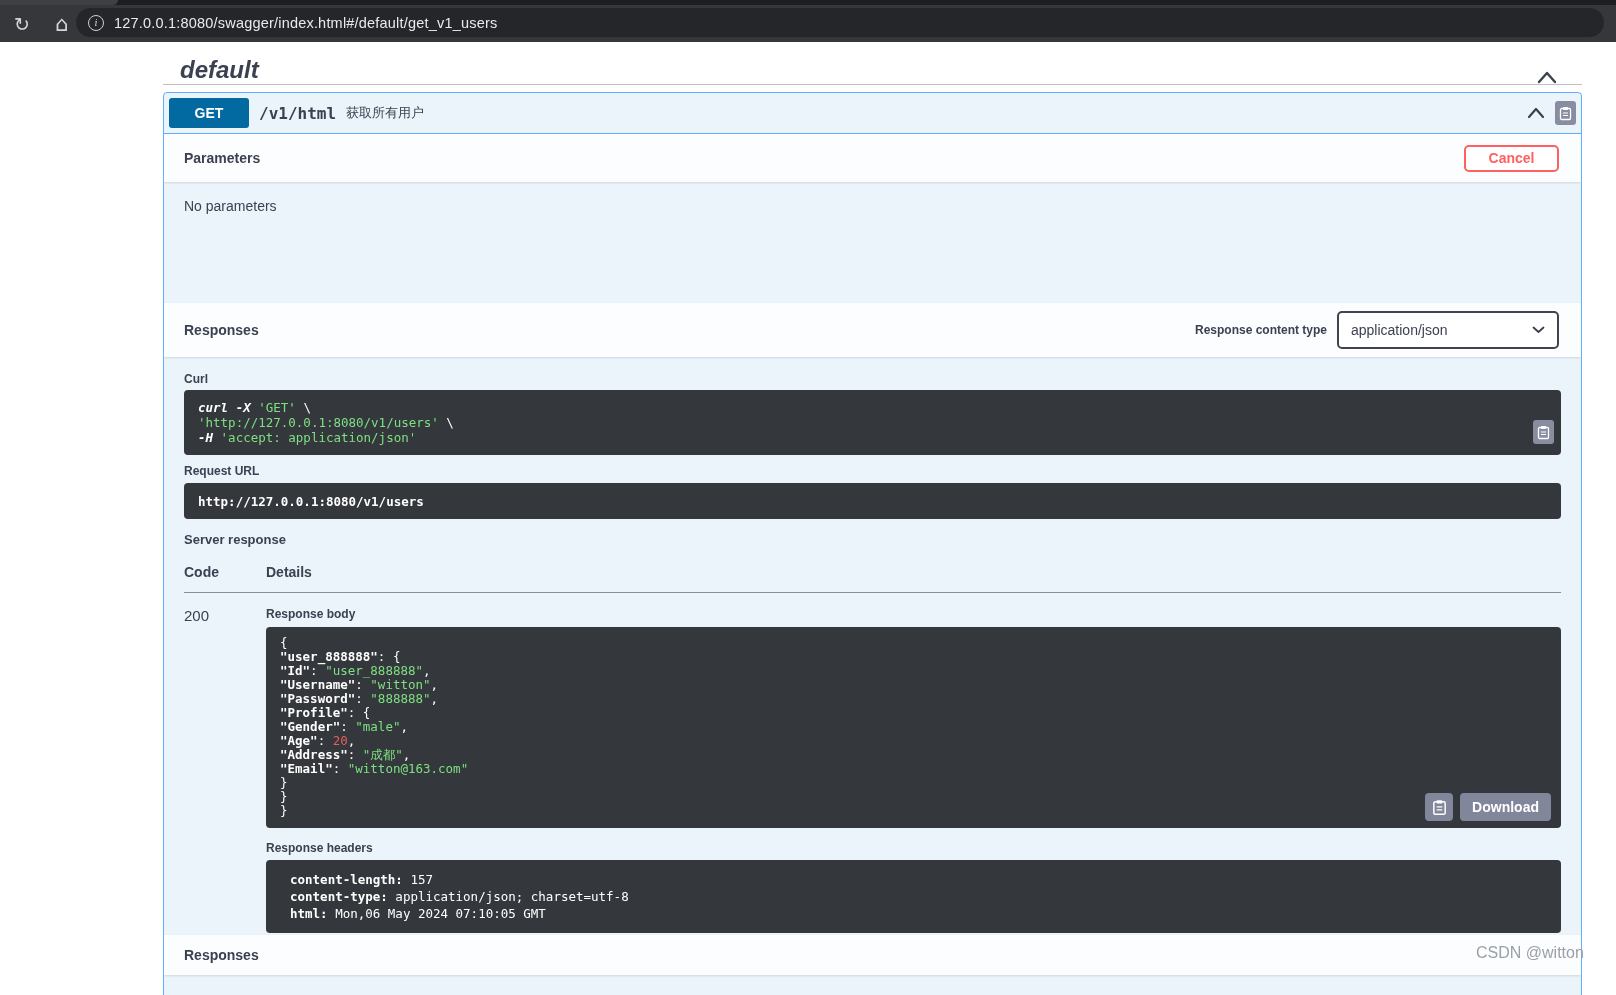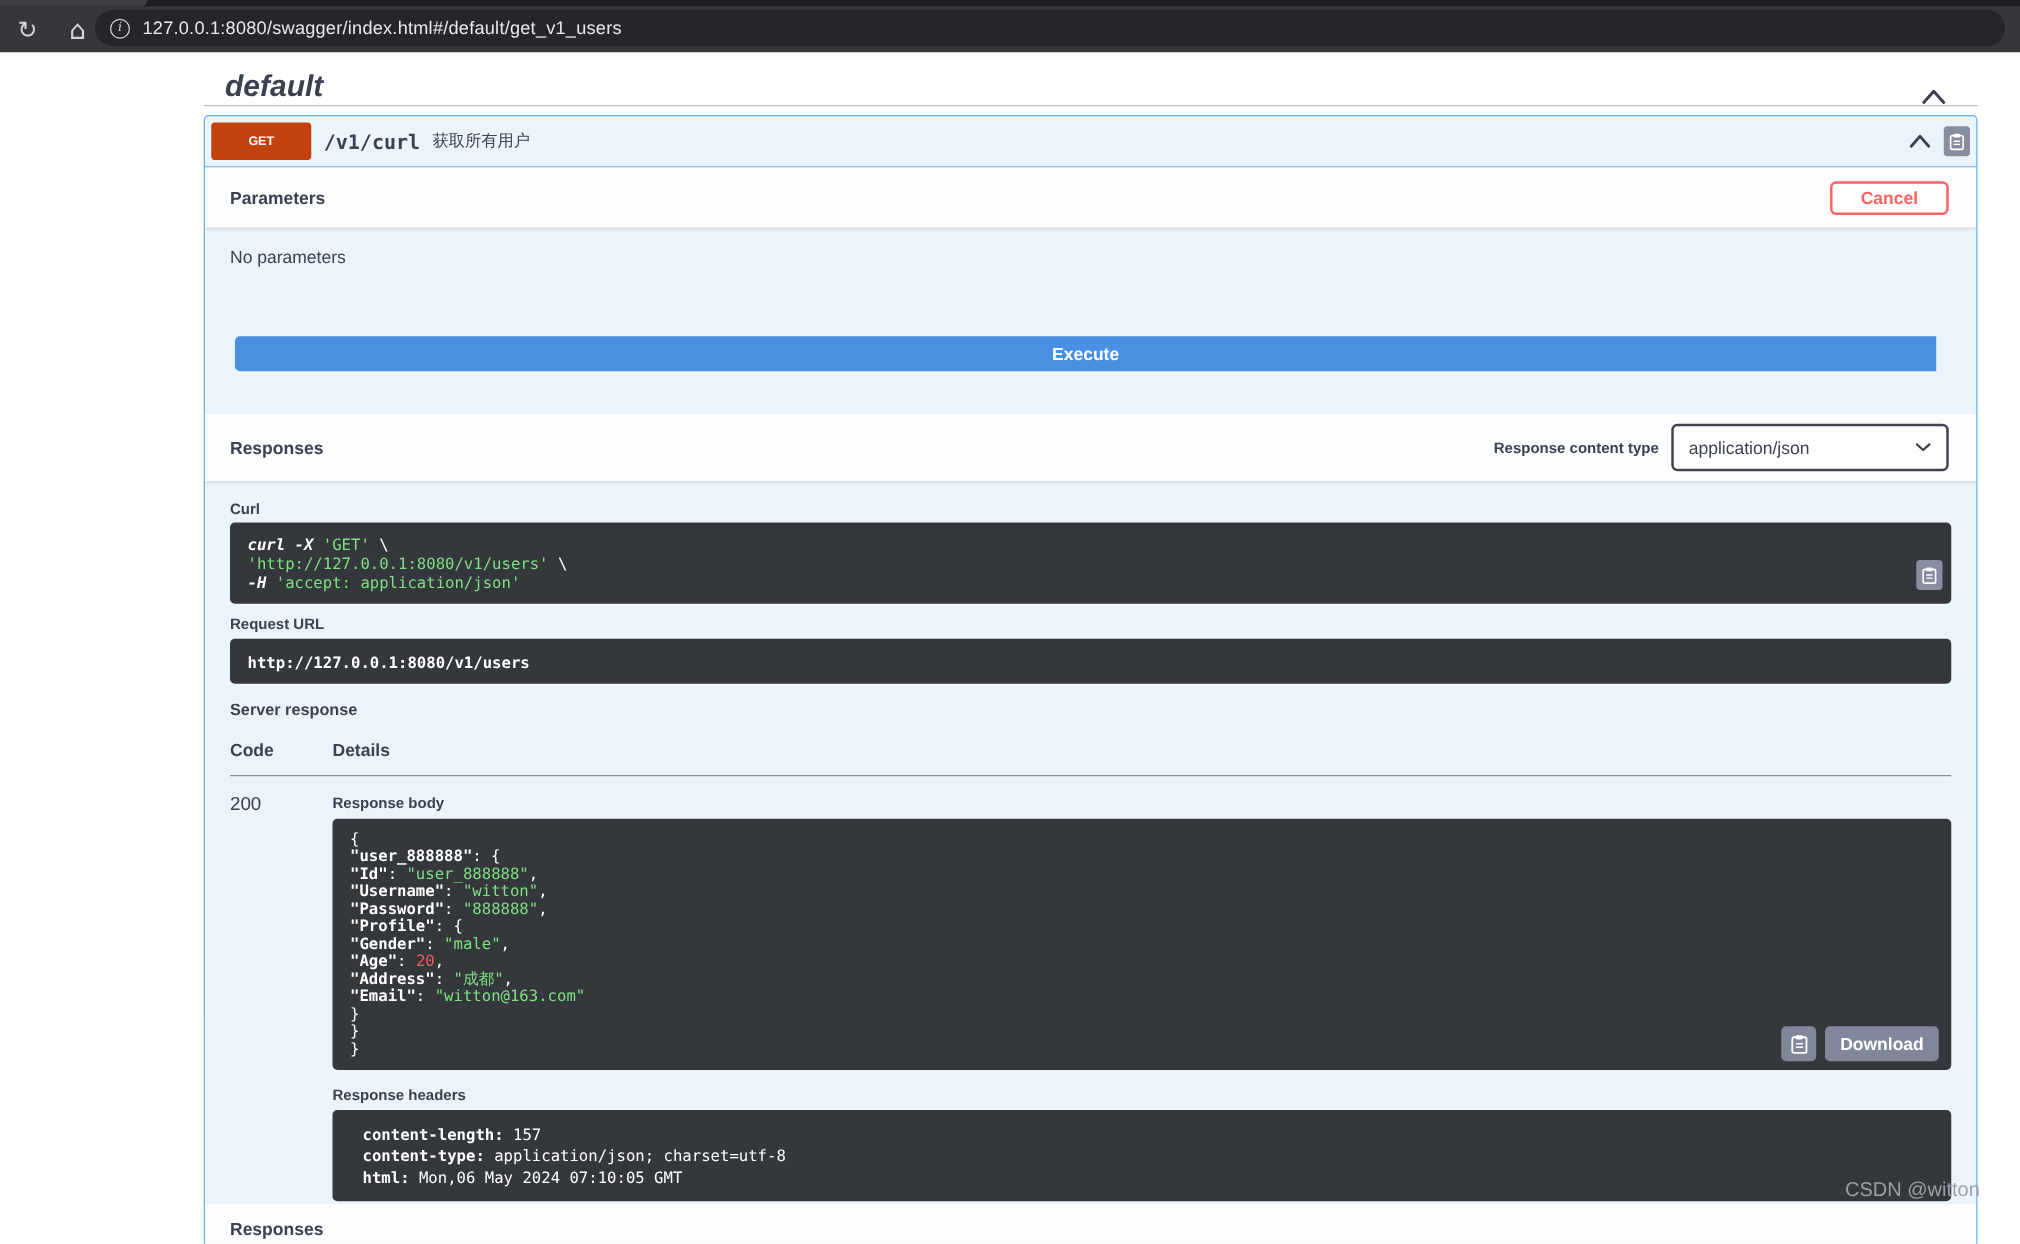--- a/index.html
+++ b/index.html
@@ -25,22 +25,22 @@
 
   .tag-header { display:flex; align-items:flex-end; justify-content:space-between;
     padding:13px 25px 0 17px; border-bottom:1px solid #bfc1c7; height:43px; cursor:pointer;font-style:italic; }
   .tag-title { font-size:24px; font-weight:700; color:#3b4151; }
   .chev { display:block; }
 
   .opblock { margin-top:7px; border:1px solid #61affe; border-radius:4px; background:#ecf4fb;
     min-height:960px; overflow:hidden; }
 
   .op-summary { display:flex; align-items:center; padding:5px; border-bottom:1px solid #61affe; cursor:pointer; }
-  .method-badge { width:80px; height:30px; background:#c2410c; border-radius:3px; color:#fff;
-    font-weight:700; font-size:10px; display:flex; align-items:center; justify-content:center; }
+  .method-badge { width:80px; height:30px; background:#0369a1; border-radius:3px; color:#fff;
+    font-weight:700; font-size:14px; display:flex; align-items:center; justify-content:center; }
   .op-path { margin-left:10px; font-family:"DejaVu Sans Mono", monospace; font-weight:700; font-size:16px; color:#3b4151; }
   .op-desc { margin-left:10px; font-size:13px; color:#3b4151; }
   .op-summary .spacer { flex:1; }
   .icon-btn-dark { width:21px; height:24px; background:#888da0; border-radius:3px;
     display:flex; align-items:center; justify-content:center; margin-left:10px; cursor:pointer; flex:0 0 auto; }
 
   .sect-header { display:flex; align-items:center; justify-content:space-between;
     background:#fbfdfe; box-shadow:0 1px 2px rgba(0,0,0,.12); padding:0 22px 0 20px; position:relative; }
   .sect-header.params { height:48px; }
   .sect-header.responses { height:54px; }
@@ -130,21 +130,21 @@
       <span class="tag-title">default</span>
       <svg class="chev" width="20" height="13" viewBox="0 0 20 13">
         <polyline points="2,11 10,2 18,11" fill="none" stroke="#3b4151" stroke-width="2.4" stroke-linecap="round" stroke-linejoin="round"></polyline>
       </svg>
     </div>
 
     <div class="opblock">
 
       <div class="op-summary">
         <div class="method-badge">GET</div>
-        <span class="op-path">/v1/curl</span>
+        <span class="op-path">/v1/html</span>
         <span class="op-desc">获取所有用户</span>
         <span class="spacer"></span>
         <svg class="chev" width="18" height="12" viewBox="0 0 18 12">
           <polyline points="2,10 9,2 16,10" fill="none" stroke="#3b4151" stroke-width="2.2" stroke-linecap="round" stroke-linejoin="round"></polyline>
         </svg>
         <span class="icon-btn-dark">
           <svg width="13" height="15" viewBox="0 0 13 15">
             <rect x="1.5" y="2.5" width="10" height="11" rx="1.2" fill="none" stroke="#fff" stroke-width="1.3"></rect>
             <rect x="4" y="1" width="5" height="3" rx="0.8" fill="#fff"></rect>
             <path d="M4 7h5 M4 9.5h5" stroke="#fff" stroke-width="1.1"></path>
@@ -155,21 +155,20 @@
       <div class="sect-header params">
         <span class="sect-title">Parameters</span>
         <button class="btn-cancel">Cancel</button>
       </div>
 
       <div class="params-body">
         <span class="no-params">No parameters</span>
       </div>
 
       <div class="execute-wrapper">
-        <button class="btn-execute">Execute</button>
       </div>
 
       <div class="sect-header responses">
         <span class="sect-title">Responses</span>
         <div class="ctype-group">
           <span class="ctype-label">Response content type</span>
           <div class="ctype-select">
             <span class="ctype-value">application/json</span>
             <svg width="13" height="8" viewBox="0 0 13 8">
               <polyline points="1.5,1.5 6.5,6 11.5,1.5" fill="none" stroke="#3b4151" stroke-width="1.8" stroke-linecap="round" stroke-linejoin="round"></polyline>

